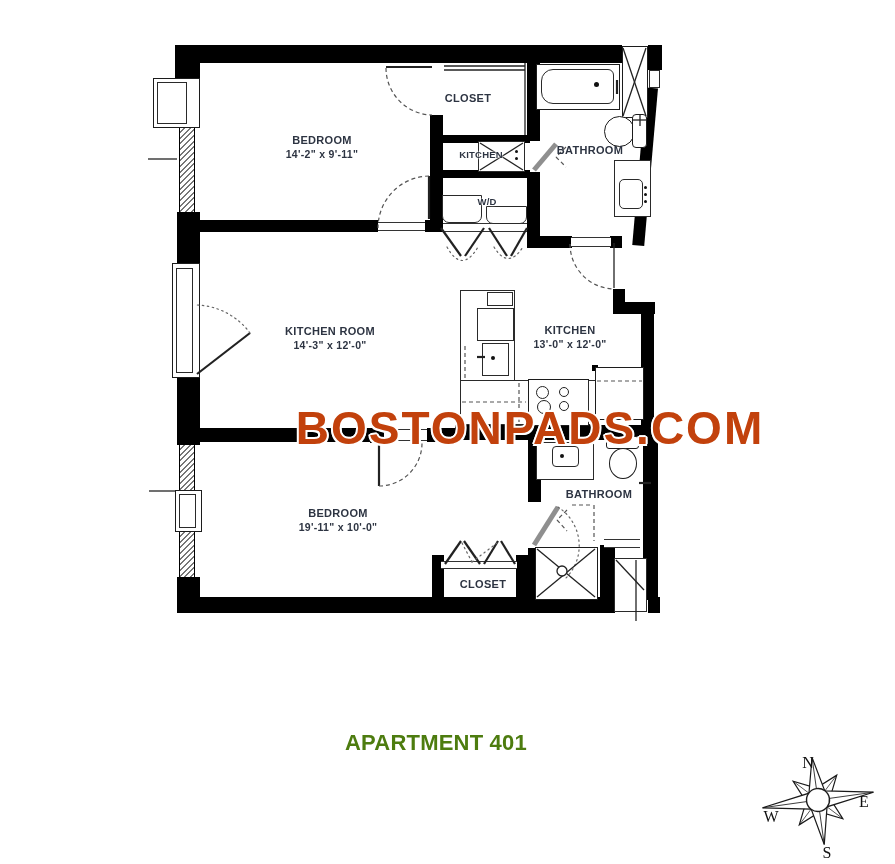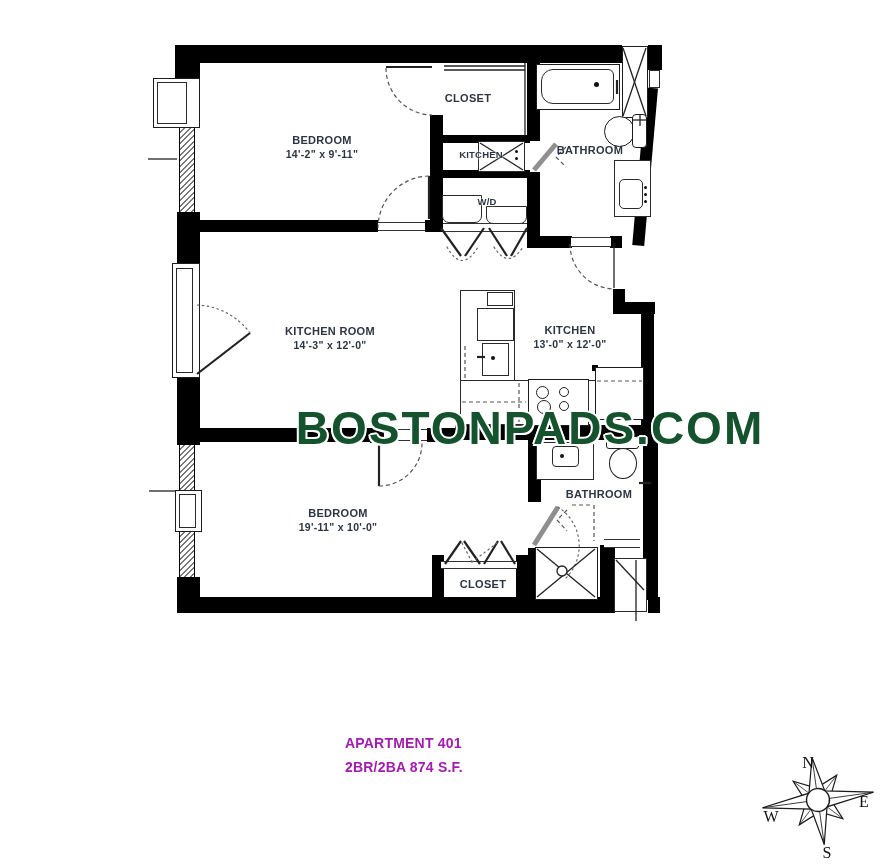--- a/index.html
+++ b/index.html
@@ -12,25 +12,25 @@
   .sill{position:absolute;background:#fff;border-top:1.2px solid #333;border-bottom:1.2px solid #333}
   .hatch{position:absolute;border-left:1px solid #000;border-right:1px solid #000;
          background:repeating-linear-gradient(135deg,#fff 0,#fff 2.5px,#777 2.5px,#777 4px)}
   .dot{position:absolute;background:#111;border-radius:50%}
   .burner{position:absolute;background:#fff;border:1.4px solid #222;border-radius:50%}
   .lbl{position:absolute;transform:translateX(-50%);text-align:center;white-space:nowrap;
        color:#2d3442;font-weight:bold;font-size:11px;line-height:14px;letter-spacing:.3px}
   .lbl .dims{font-size:10.5px}
   .lbl-sm{font-size:9.5px;letter-spacing:.2px;text-shadow:0 0 2px #fff,0 0 2px #fff}
   #watermark{position:absolute;left:530px;top:401px;transform:translateX(-50%);
-       font-size:46px;font-weight:bold;letter-spacing:2px;color:#14532d;white-space:nowrap;
+       font-size:46px;font-weight:bold;letter-spacing:2px;color:#c2410c;white-space:nowrap;
        text-shadow:-2px 0 0 #fff,2px 0 0 #fff,0 -2px 0 #fff,0 2px 0 #fff,
                    -1.5px -1.5px 0 #fff,1.5px 1.5px 0 #fff,-1.5px 1.5px 0 #fff,1.5px -1.5px 0 #fff}
-  #title{position:absolute;left:345px;top:731px;color:#a21caf;font-weight:bold;
-         font-size:14px;line-height:24px;letter-spacing:.2px}
+  #title{position:absolute;left:345px;top:731px;color:#4d7c0f;font-weight:bold;
+         font-size:22px;line-height:24px;letter-spacing:.2px}
   svg{position:absolute;left:0;top:0;pointer-events:none}
   .ln{stroke:#222;stroke-width:1.3;fill:none}
   .ln2{stroke:#222;stroke-width:2.2;fill:none}
   .dash{stroke:#555;stroke-width:1.2;fill:none;stroke-dasharray:4 3}
   .dotl{stroke:#666;stroke-width:1.2;fill:none;stroke-dasharray:1.5 3.5;stroke-linecap:round}
   .gray{stroke:#8f8f8f;stroke-width:5;fill:none}
 </style>
 </head>
 <body>
 
@@ -251,21 +251,20 @@
     <div>BATHROOM</div>
   </div>
   <div class="lbl" style="left:483px;top:577px">
     <div>CLOSET</div>
   </div>
 
   <div id="watermark">BOSTONPADS.COM</div>
 
   <div id="title">
     <div>APARTMENT 401</div>
-    <div>2BR/2BA 874 S.F.</div>
   </div>
 
   <svg width="160" height="129" viewBox="735 735 160 129" style="left:735px;top:735px">
     <g transform="rotate(-8 818 800)" fill="#fff" stroke="#1a1a1a" stroke-width="1.2">
       <path d="M840,778 L830,800 L840,822 L818,812 L796,822 L806,800 L796,778 L818,788 Z"></path>
       <path d="M818,757 L826,792 L874,800 L826,808 L818,845 L810,808 L762,800 L810,792 Z"></path>
       <line x1="818" y1="757" x2="818" y2="845" stroke-width="0.8"></line>
       <line x1="762" y1="800" x2="874" y2="800" stroke-width="0.8"></line>
       <line x1="840" y1="778" x2="796" y2="822" stroke-width="0.7"></line>
       <line x1="796" y1="778" x2="840" y2="822" stroke-width="0.7"></line>

